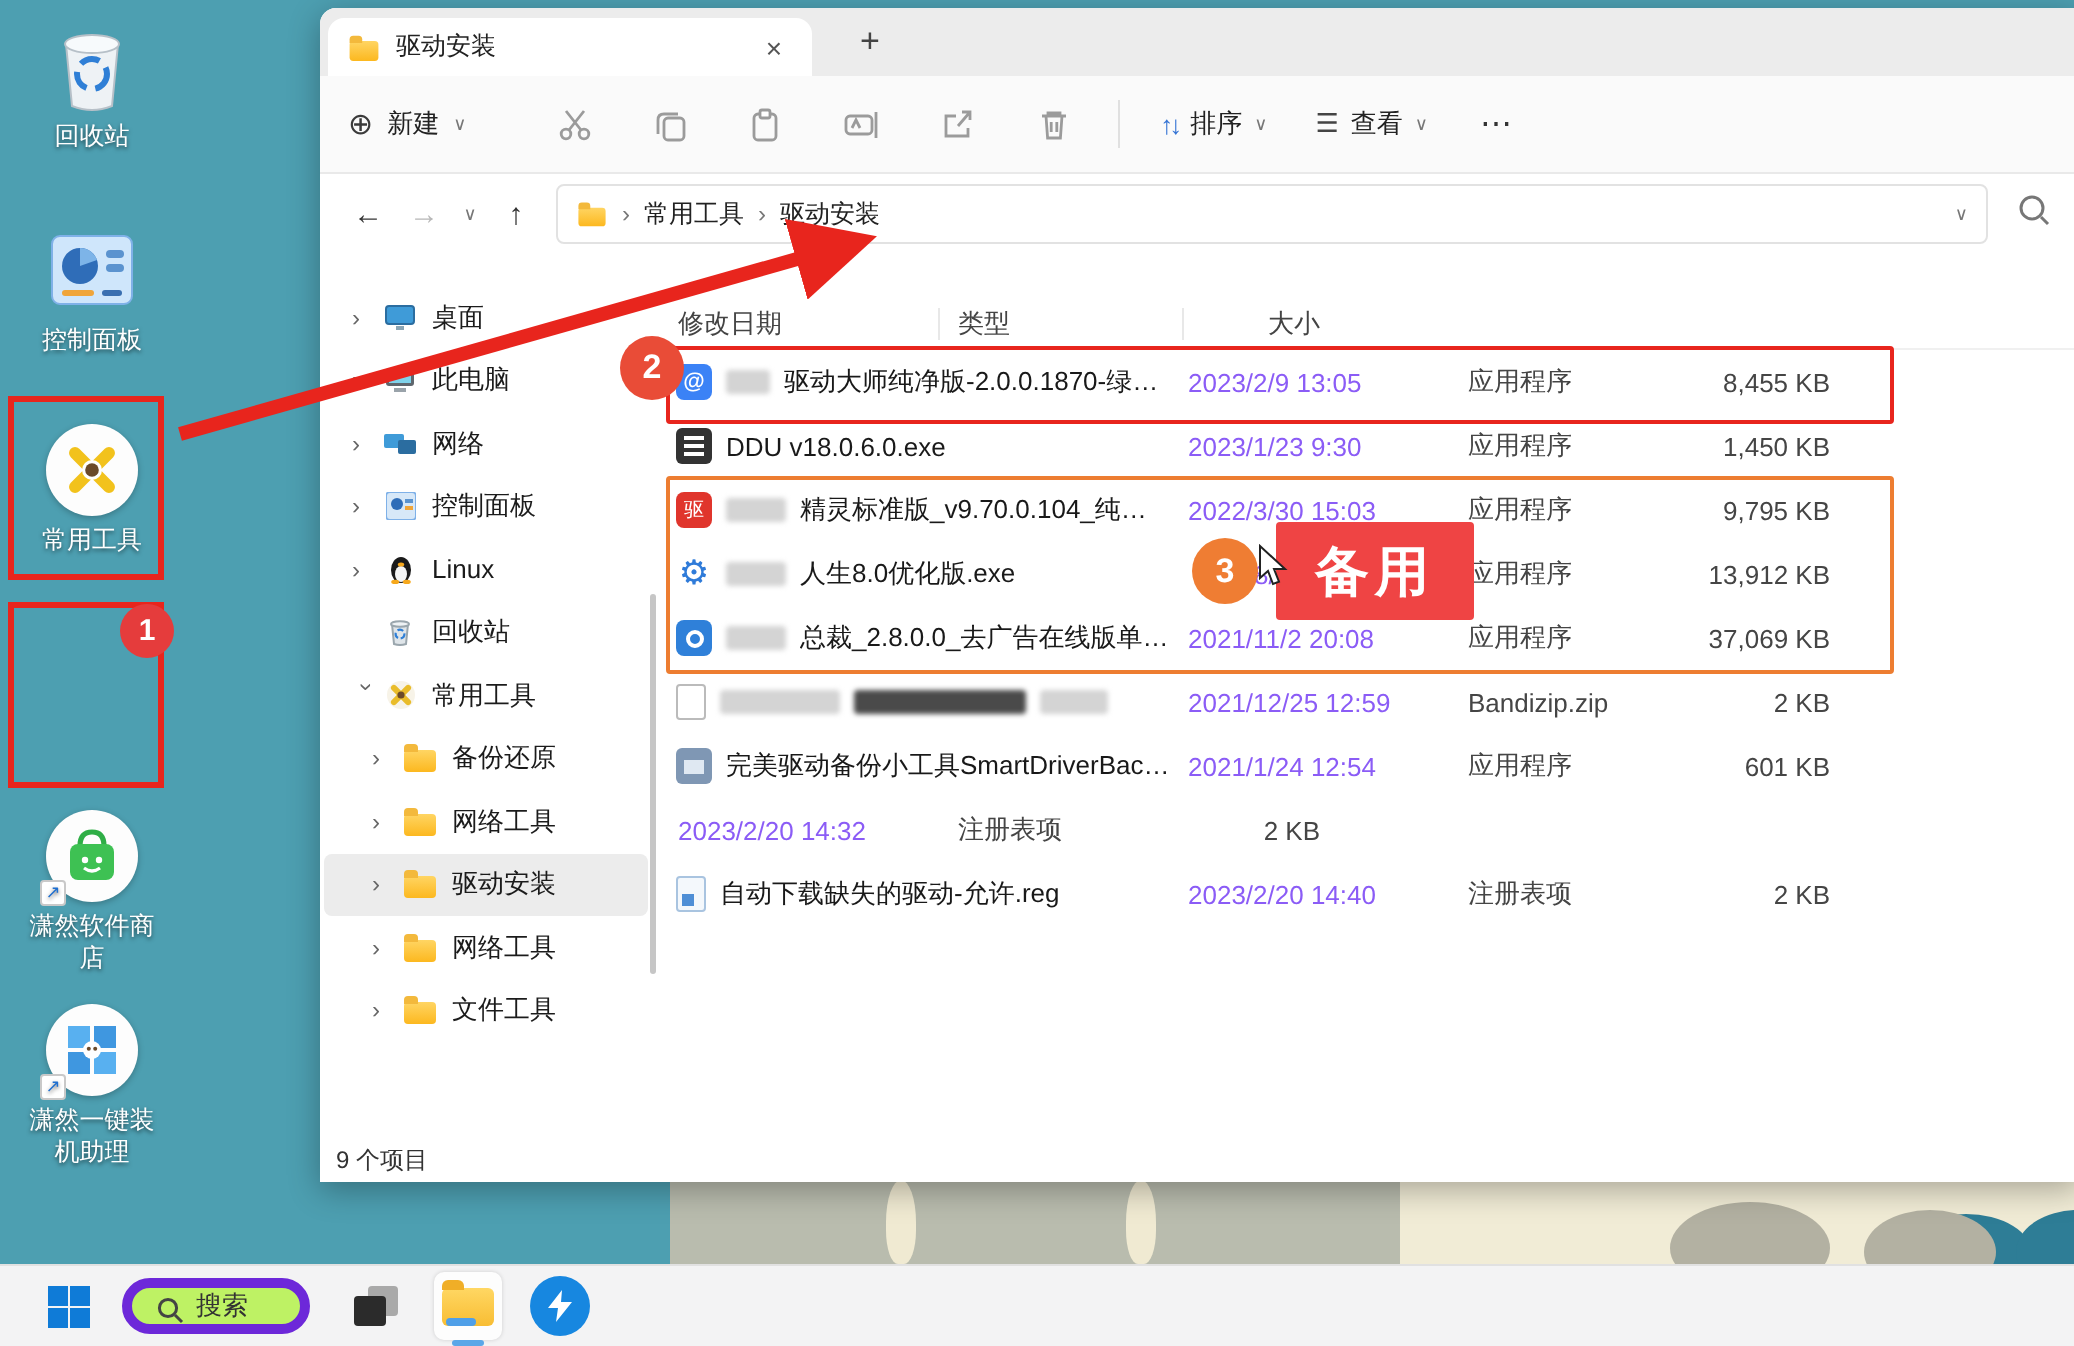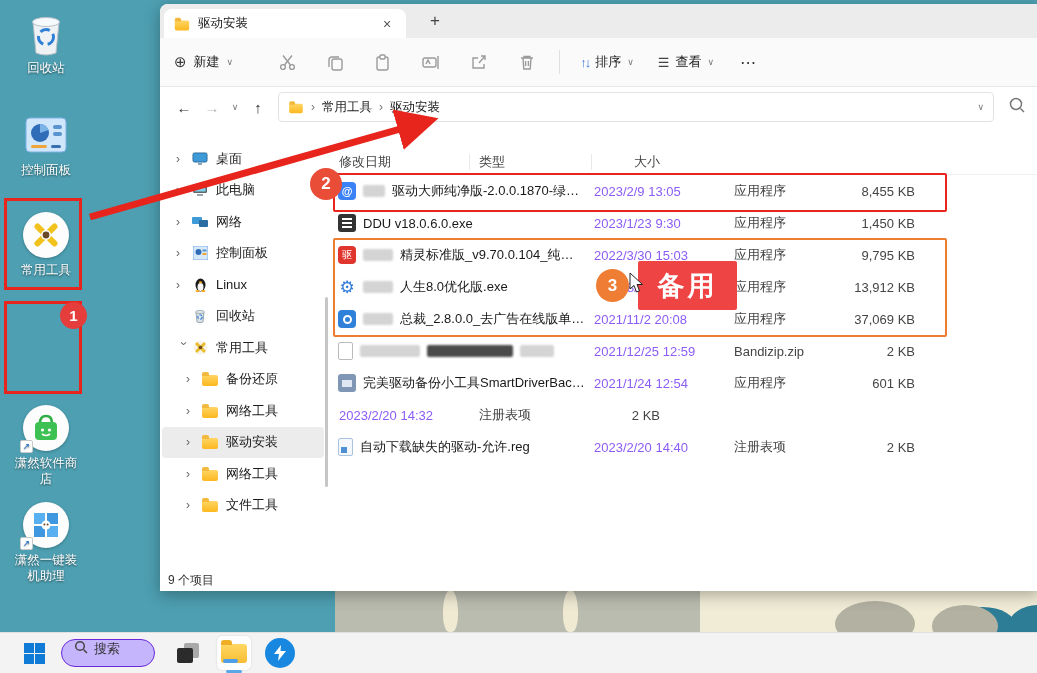--- a/index.html
+++ b/index.html
@@ -102,21 +102,21 @@
   .obox{border:3px solid #ed7d31}
   .badge{display:flex;align-items:center;justify-content:center;border-radius:50%;color:#fff;font-weight:bold}
   .tooltip{background:#ef4444;color:#fff;font-size:27px;font-weight:bold;display:flex;align-items:center;justify-content:center;letter-spacing:3px;border-radius:2px;z-index:55}
   .cursor{z-index:56}
   .arrow-svg{position:absolute;left:0;top:0;z-index:52;pointer-events:none}
 
   
   .taskbar{position:absolute;left:0;right:0;bottom:0;height:41px;background:#f3f3f4;border-top:1px solid #e1e1e1;display:flex;align-items:center;z-index:60}
   .winlogo{width:21px;height:21px;display:grid;grid-template-columns:10px 10px;grid-gap:1px;margin-left:24px}
   .winlogo i{background:#0f7bd7;width:10px;height:10px}
-  .tb-search{margin-left:16px;width:94px;height:28px;background:#c4b5fd;border:1px solid #6d28d9;border-radius:15px;display:flex;align-items:flex-start;gap:6px;padding:0 12px;font-size:13px;color:#333}
+  .tb-search{margin-left:16px;width:94px;height:28px;background:#bef264;border:5px solid #6d28d9;border-radius:15px;display:flex;align-items:flex-end;gap:6px;padding:0 12px;font-size:13px;color:#333}
   .taskview{margin-left:22px;position:relative;width:22px;height:20px}
   .taskview .b1{position:absolute;right:0;top:0;width:15px;height:15px;background:#a9a9a9;border-radius:2px}
   .taskview .b2{position:absolute;left:0;bottom:0;width:16px;height:15px;background:#2b2b2b;border-radius:2px}
   .tk-exp{margin-left:18px;width:34px;height:34px;background:#fdfdfd;border-radius:5px;display:flex;align-items:center;justify-content:center;position:relative;box-shadow:0 0 2px rgba(0,0,0,.15)}
   .tk-folder{width:26px;height:19px;background:linear-gradient(#ffd763,#f8bd33);border-radius:3px;position:relative}
   .tk-folder::before{content:"";position:absolute;top:-4px;left:0;width:11px;height:5px;background:#f0ae27;border-radius:3px 3px 0 0}
   .tk-folder::after{content:"";position:absolute;bottom:0;left:2px;width:15px;height:4px;background:#4f9fe8;border-radius:2px}
   .tk-under{position:absolute;bottom:-3px;left:9px;width:16px;height:3px;border-radius:2px;background:#5aa7e8}
   .tk-bolt{margin-left:14px;width:30px;height:30px;border-radius:50%;background:#1787e0;display:flex;align-items:center;justify-content:center}
 </style>

